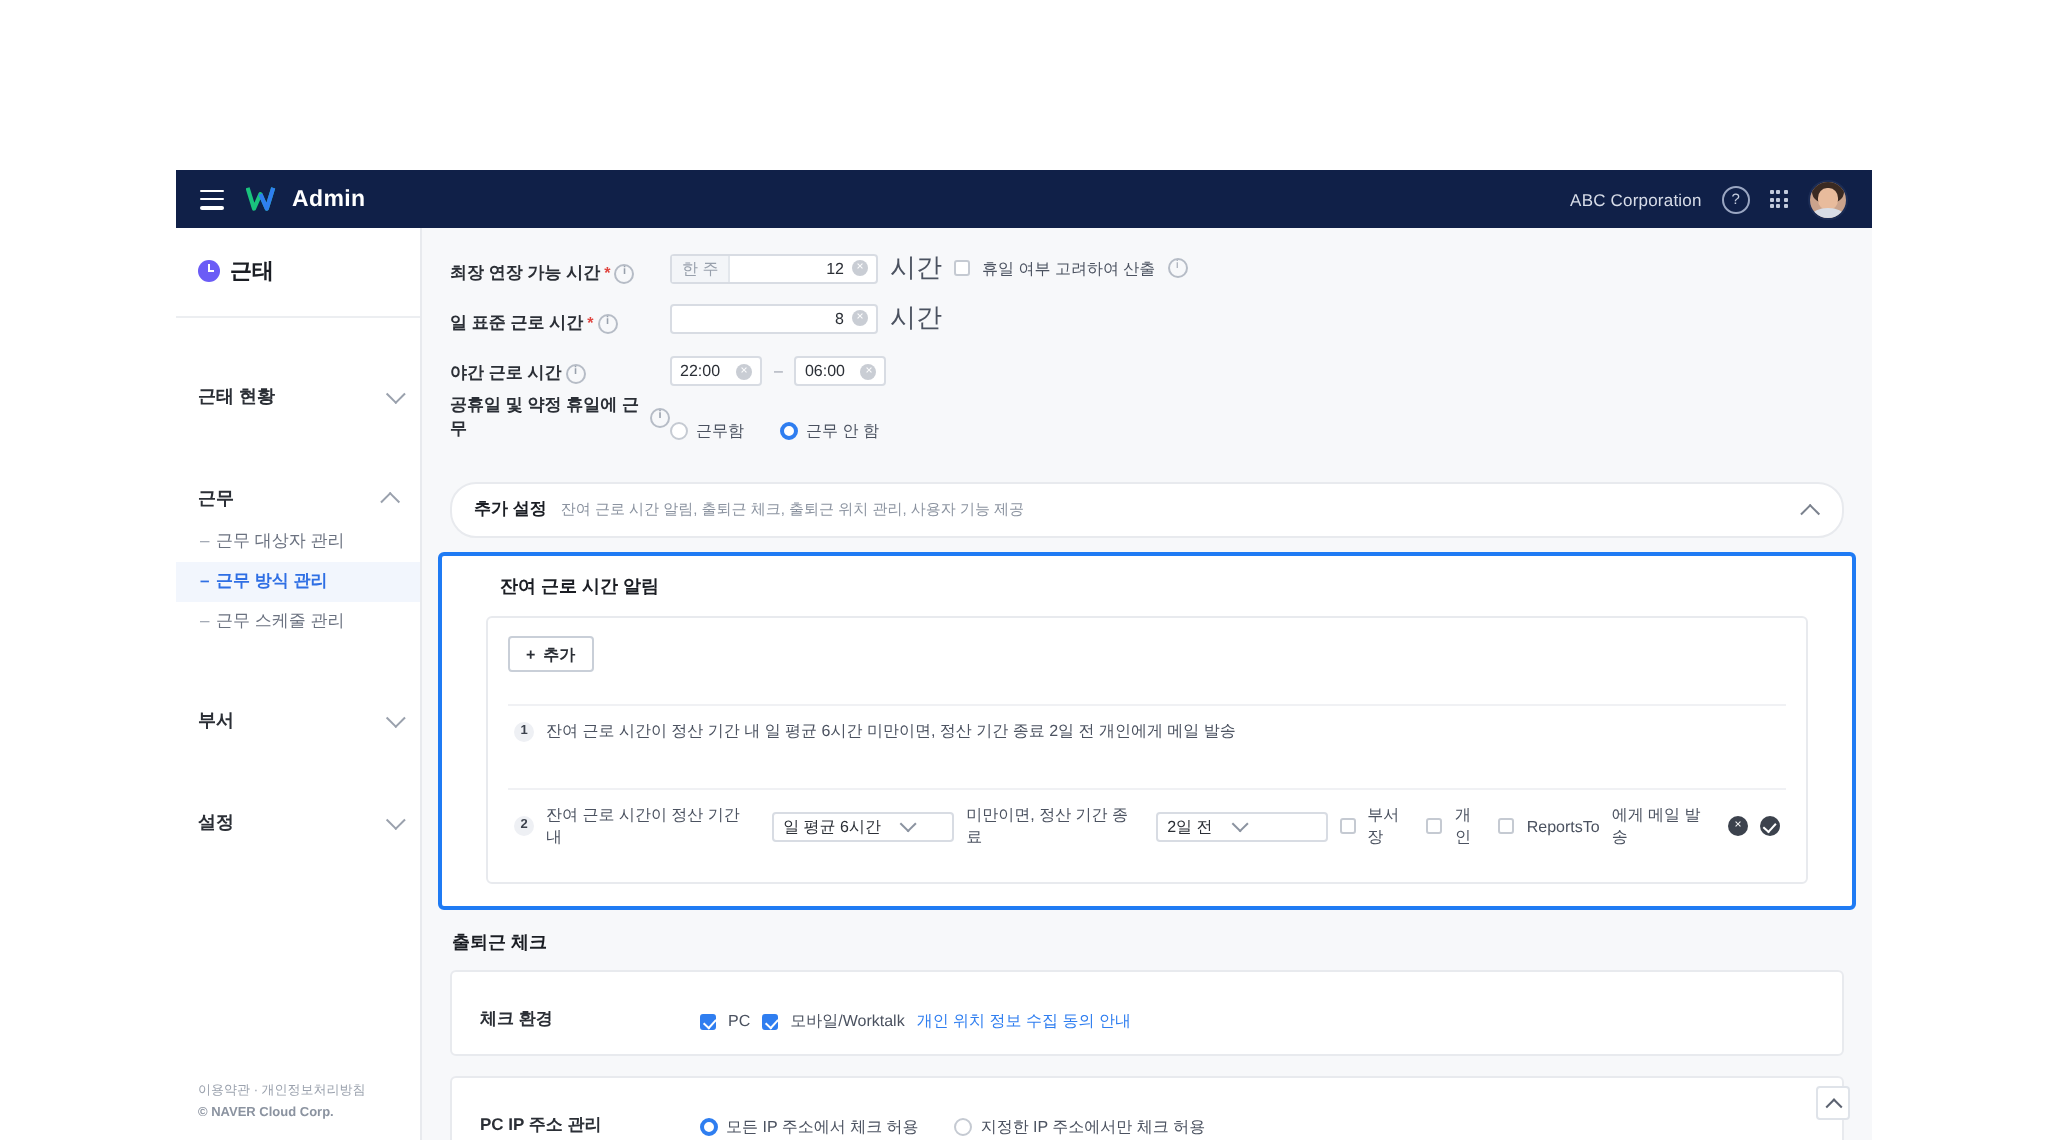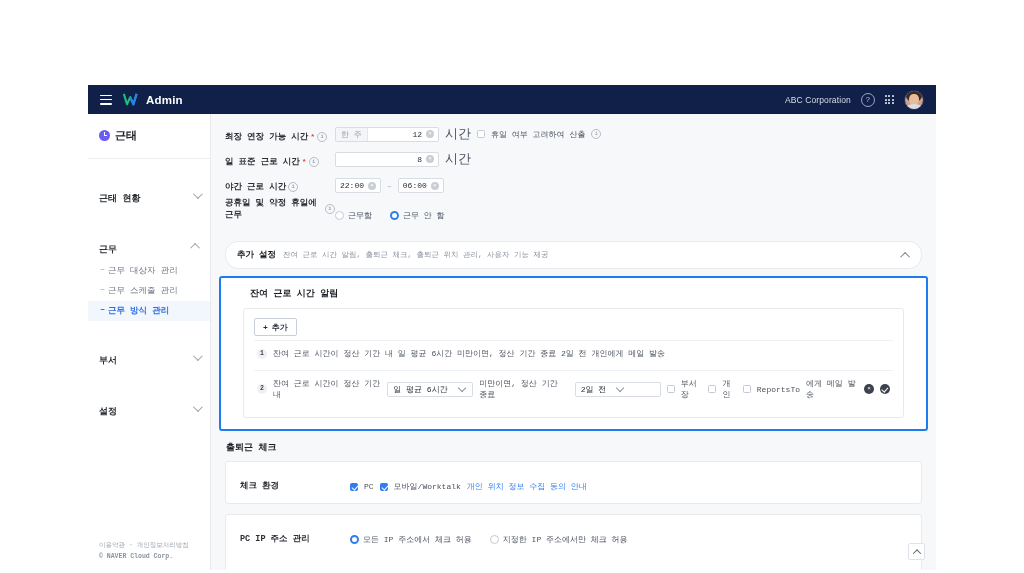--- a/index.html
+++ b/index.html
@@ -35,32 +35,32 @@
   .grid-ic{display:grid;grid-template-columns:repeat(3,2px);grid-template-rows:repeat(3,2px);
     gap:1.6px;cursor:pointer;}
   .grid-ic span{width:2px;height:2px;background:#c3cbdd;border-radius:.5px;}
   .avatar{width:18px;height:18px;border-radius:50%;overflow:hidden;background:#caa38c;
     position:relative;cursor:pointer;border:1px solid #1b2c55;}
   .avatar .hair{position:absolute;left:1px;top:-1px;width:16px;height:12px;border-radius:50%;background:#3a2a22;}
   .avatar .face{position:absolute;left:4px;top:3px;width:10px;height:11px;border-radius:45%;background:#e8bb9c;}
   .avatar .body{position:absolute;left:1px;bottom:-3px;width:16px;height:8px;border-radius:50% 50% 0 0;background:#d8dde6;}
 
   
-  .body-row{display:flex;height:456px;font-family:Liberation Mono, monospace;}
+  .body-row{display:flex;height:456px;}
 
   
   .sidebar{width:122px;background:#ffffff;border-right:1px solid #e8eaee;
     position:relative;flex-shrink:0;}
   .side-head{display:flex;align-items:center;gap:5px;padding:14px 0 13px 11px;}
   .clock-ic{width:11px;height:11px;border-radius:50%;background:#6b5cf6;position:relative;}
   .clock-ic::after{content:"";position:absolute;left:5px;top:2.2px;width:1px;height:4px;background:#fff;}
   .clock-ic::before{content:"";position:absolute;left:5px;top:5.4px;width:3.4px;height:1px;background:#fff;}
   .side-title{font-size:11px;font-weight:700;color:#1b1e24;}
   .side-sep{height:1px;background:#eceef1;margin:2px 0 6px;}
-  .nav-group{padding:5px 10px 5px 11px;display:flex;align-items:flex-start;cursor:pointer;margin-top:28px;}
+  .nav-group{padding:5px 10px 5px 11px;display:flex;align-items:center;cursor:pointer;margin-top:28px;}
   .nav-group .lbl{font-size:9px;font-weight:700;color:#2b2f36;}
   .chev{margin-left:auto;width:6px;height:6px;border-right:1.1px solid #9aa1ad;
     border-bottom:1.1px solid #9aa1ad;transform:rotate(45deg) translateY(-2px);}
   .chev.up{transform:rotate(225deg) translateY(-2px);}
   .nav-item{padding:4px 10px 4px 20px;font-size:8.5px;color:#6b7280;cursor:pointer;position:relative;}
   .nav-item::before{content:"–";position:absolute;left:12px;color:#9aa1ad;}
   .nav-item.active{color:#2f6fe4;font-weight:700;background:#f2f6fd;}
   .nav-item.active::before{color:#2f6fe4;}
   .footer{position:absolute;left:11px;bottom:10px;}
   .footer .legal{font-size:6.5px;color:#9aa1ad;margin-bottom:3px;}
@@ -111,21 +111,21 @@
   .acc-chev{margin-left:auto;width:6px;height:6px;border-right:1.1px solid #7b828e;
     border-bottom:1.1px solid #7b828e;transform:rotate(225deg) translateY(-2px);}
 
   
   .hl{margin:7px 8px 0;border:2.5px solid #1f7bf4;border-radius:3px;background:#fff;padding:9px 22px 11px;}
   .sect-t{font-size:9px;font-weight:700;color:#1b1e24;padding:0 7px 8px;}
   .panel{border:1px solid #e8eaee;border-radius:3px;padding:9px 10px 10px;}
   .addbtn{display:inline-flex;align-items:center;gap:4px;height:16px;padding:0 8px;
     border:1px solid #c9cfd8;border-radius:2px;background:#fff;font-size:8px;
     color:#2b2f36;cursor:pointer;font-weight:600;}
-  .rule{display:flex;align-items:center;gap:6px;padding:7px 3px;border-top:1px solid #f0f1f4;margin-top:4px;}
+  .rule{display:flex;align-items:center;gap:6px;padding:7px 3px;border-top:1px solid #f0f1f4;margin-top:16px;}
   .rule:first-of-type{margin-top:9px;}
   .num{width:10px;height:10px;border-radius:50%;background:#eef0f4;color:#3c4椒250;
     color:#3c424d;font-size:6.5px;font-weight:700;line-height:10px;text-align:center;flex-shrink:0;}
   .rule-txt{font-size:8px;color:#4b5260;}
   .sel{height:15px;min-width:86px;border:1px solid #d8dce3;border-radius:2px;background:#fff;
     display:flex;align-items:center;padding:0 5px;font-size:8px;color:#2b2f36;cursor:pointer;box-sizing:border-box;}
   .sel .cv{margin-left:auto;width:5px;height:5px;border-right:1px solid #8b93a0;
     border-bottom:1px solid #8b93a0;transform:rotate(45deg) translateY(-1.5px);margin-left:10px;}
   .sel.w-lg{width:92px;}
   .sel.w-sm{width:60px;align-items:center;}
@@ -198,22 +198,22 @@
         <div class="nav-group">
           <span class="lbl">근태 현황</span>
           <span class="chev"></span>
         </div>
 
         <div class="nav-group">
           <span class="lbl">근무</span>
           <span class="chev up"></span>
         </div>
         <div class="nav-item">근무 대상자 관리</div>
+        <div class="nav-item active">근무 방식 관리</div>
         <div class="nav-item">근무 스케줄 관리</div>
-        <div class="nav-item active">근무 방식 관리</div>
 
         <div class="nav-group">
           <span class="lbl">부서</span>
           <span class="chev"></span>
         </div>
         <div class="nav-group">
           <span class="lbl">설정</span>
           <span class="chev"></span>
         </div>
 

